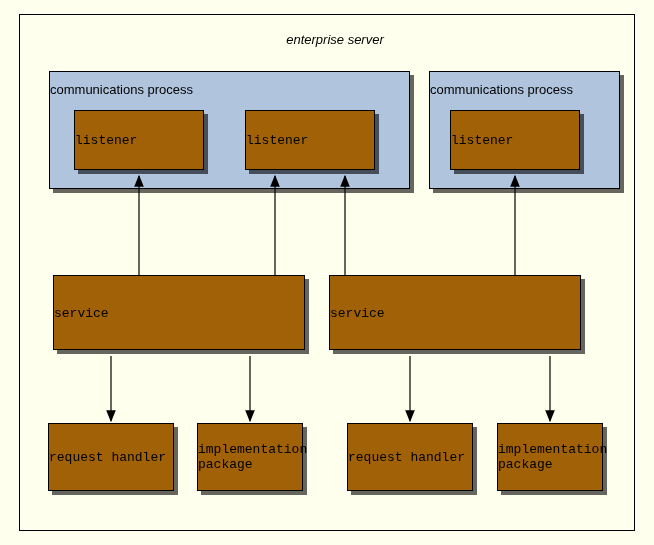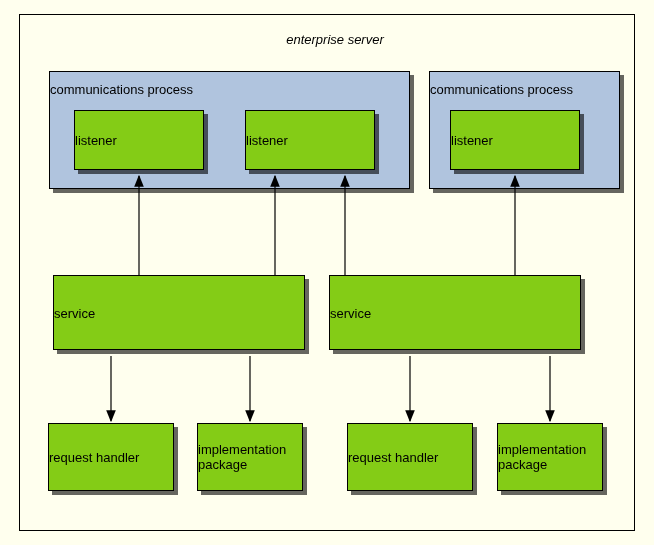--- a/index.html
+++ b/index.html
@@ -29,21 +29,21 @@
     text-align: center;
     font-style: italic;
   }
   .box {
     position: absolute;
     box-sizing: border-box;
     border: 1px solid #000;
     box-shadow: 4px 4px 0 rgba(0,0,0,0.6);
   }
   .blue { background: #b0c4de; }
-  .green { background: #84cc16; }
+  .green { background: #a16207; font-family: Liberation Mono, monospace; }
   .label {
     position: absolute;
     width: 100%;
   }
   svg.arrows {
     position: absolute;
     left: 0;
     top: 0;
     width: 654px;
     height: 545px;

